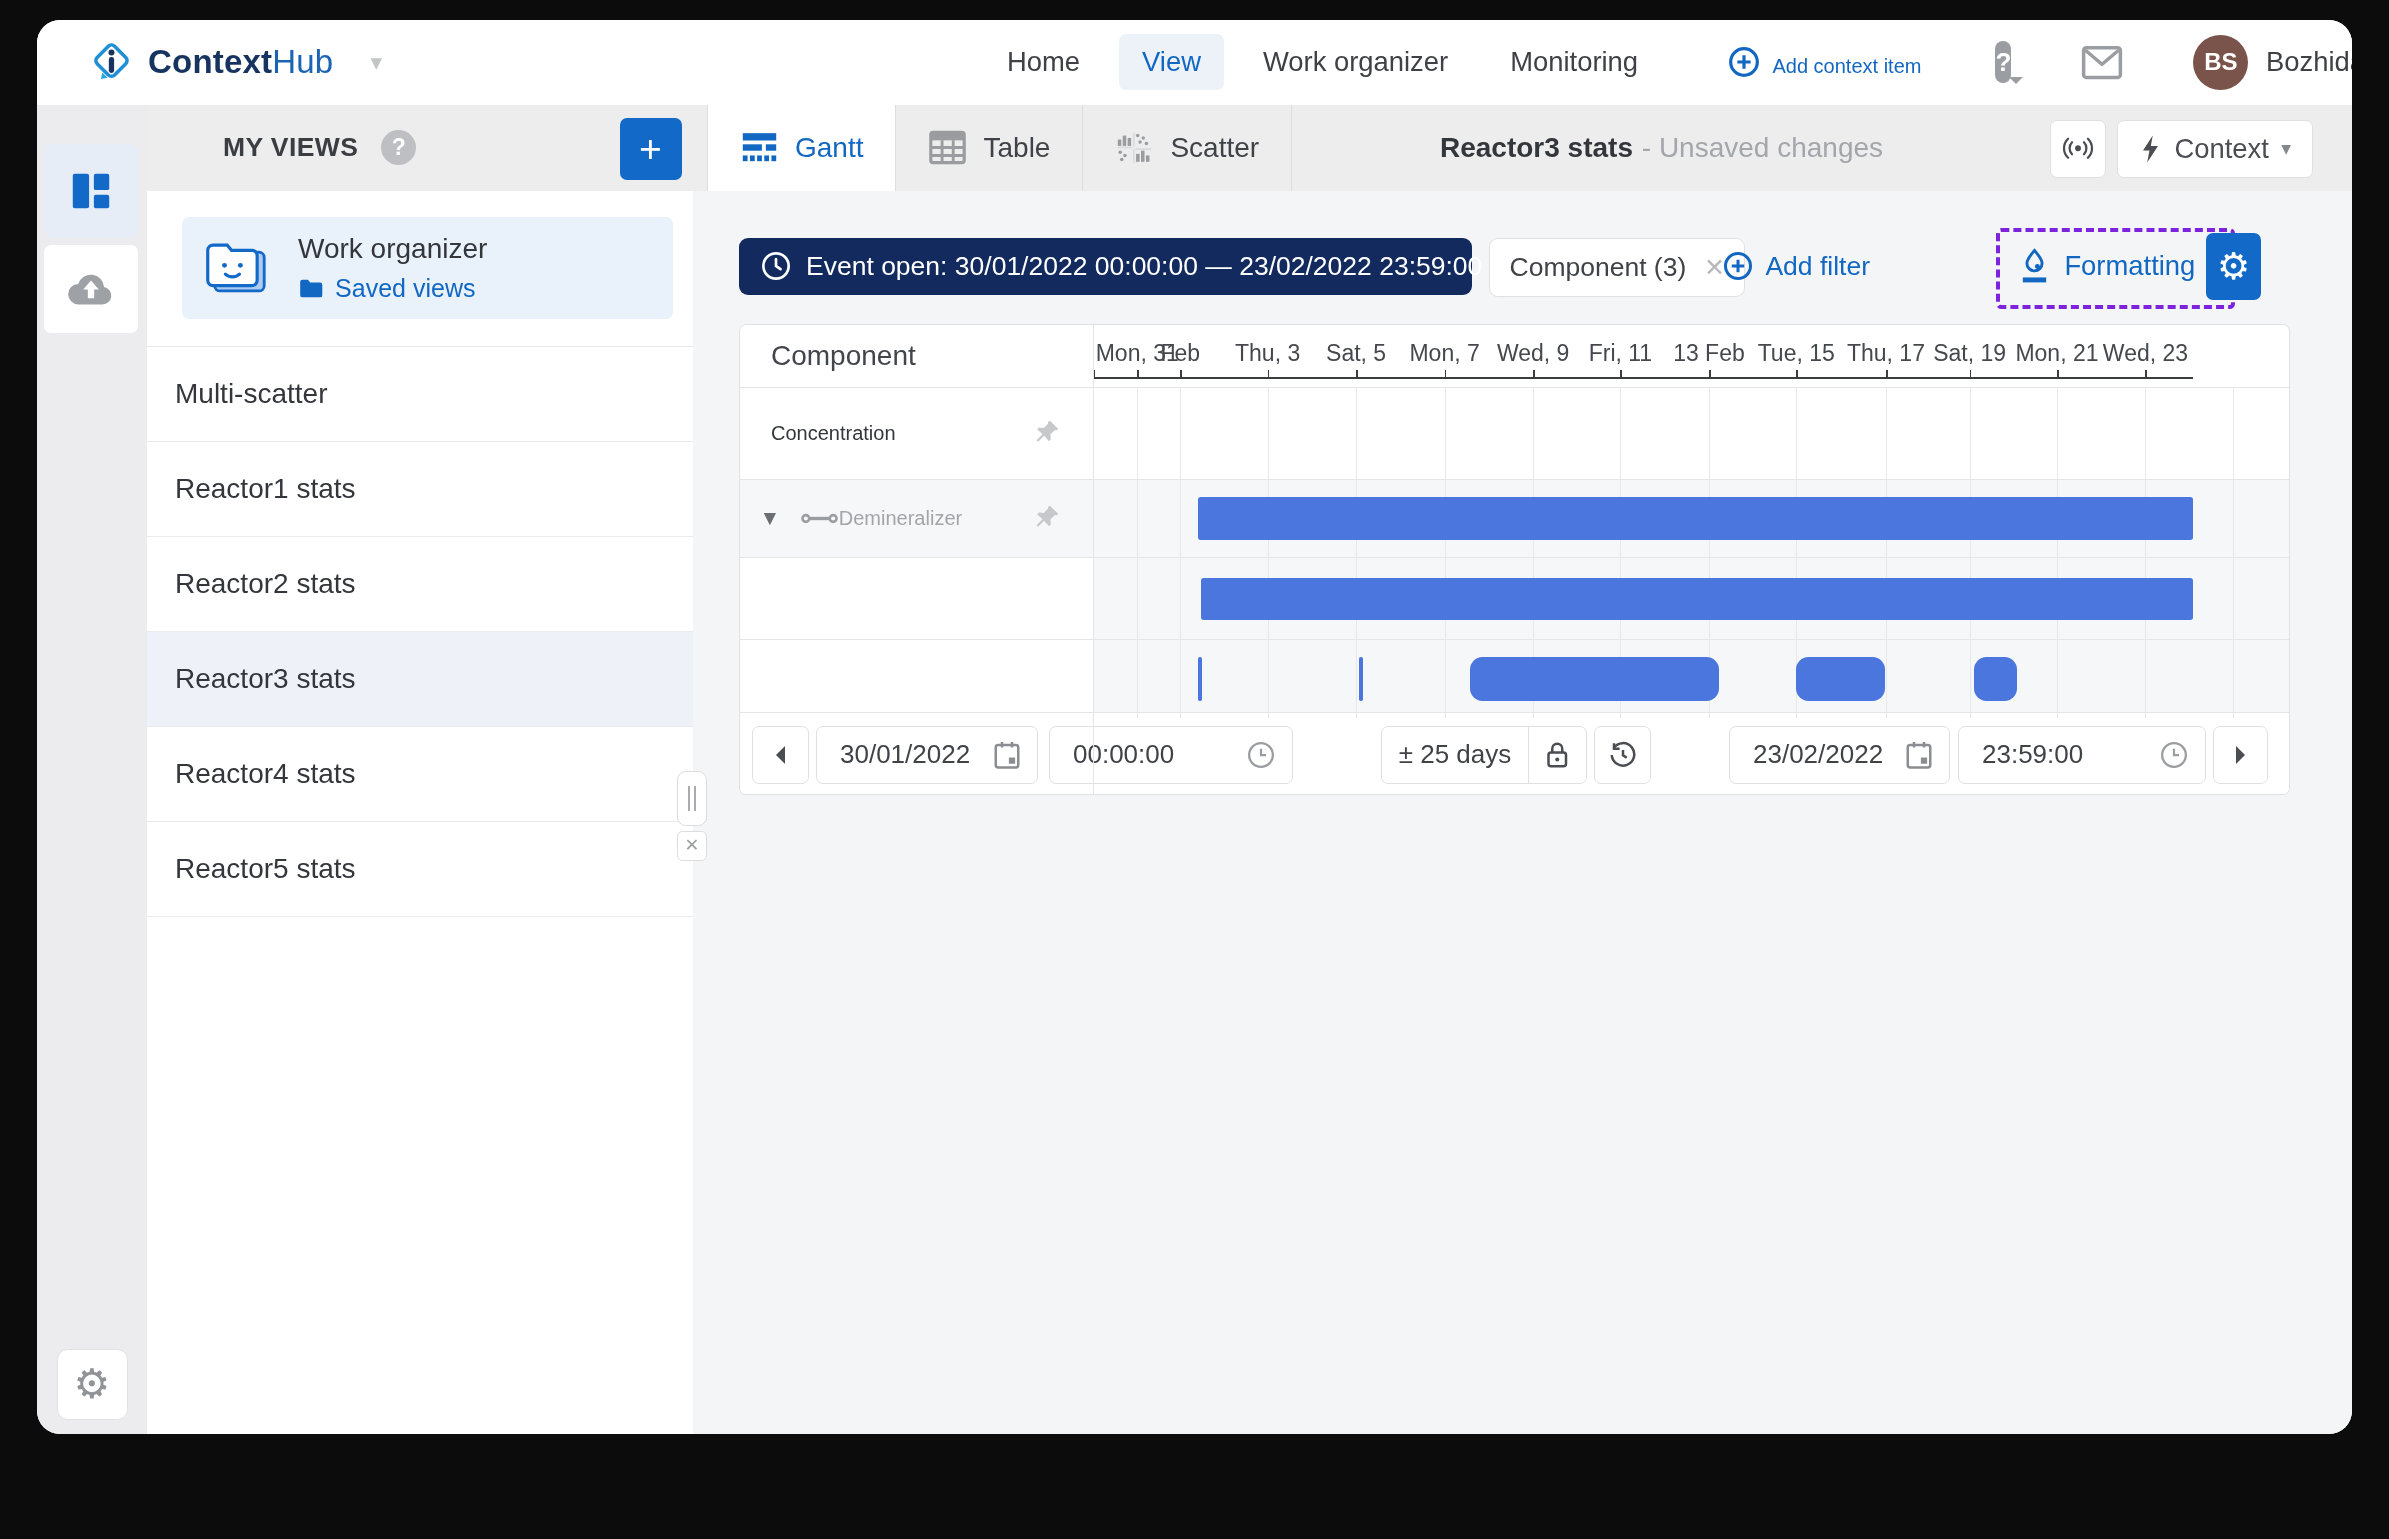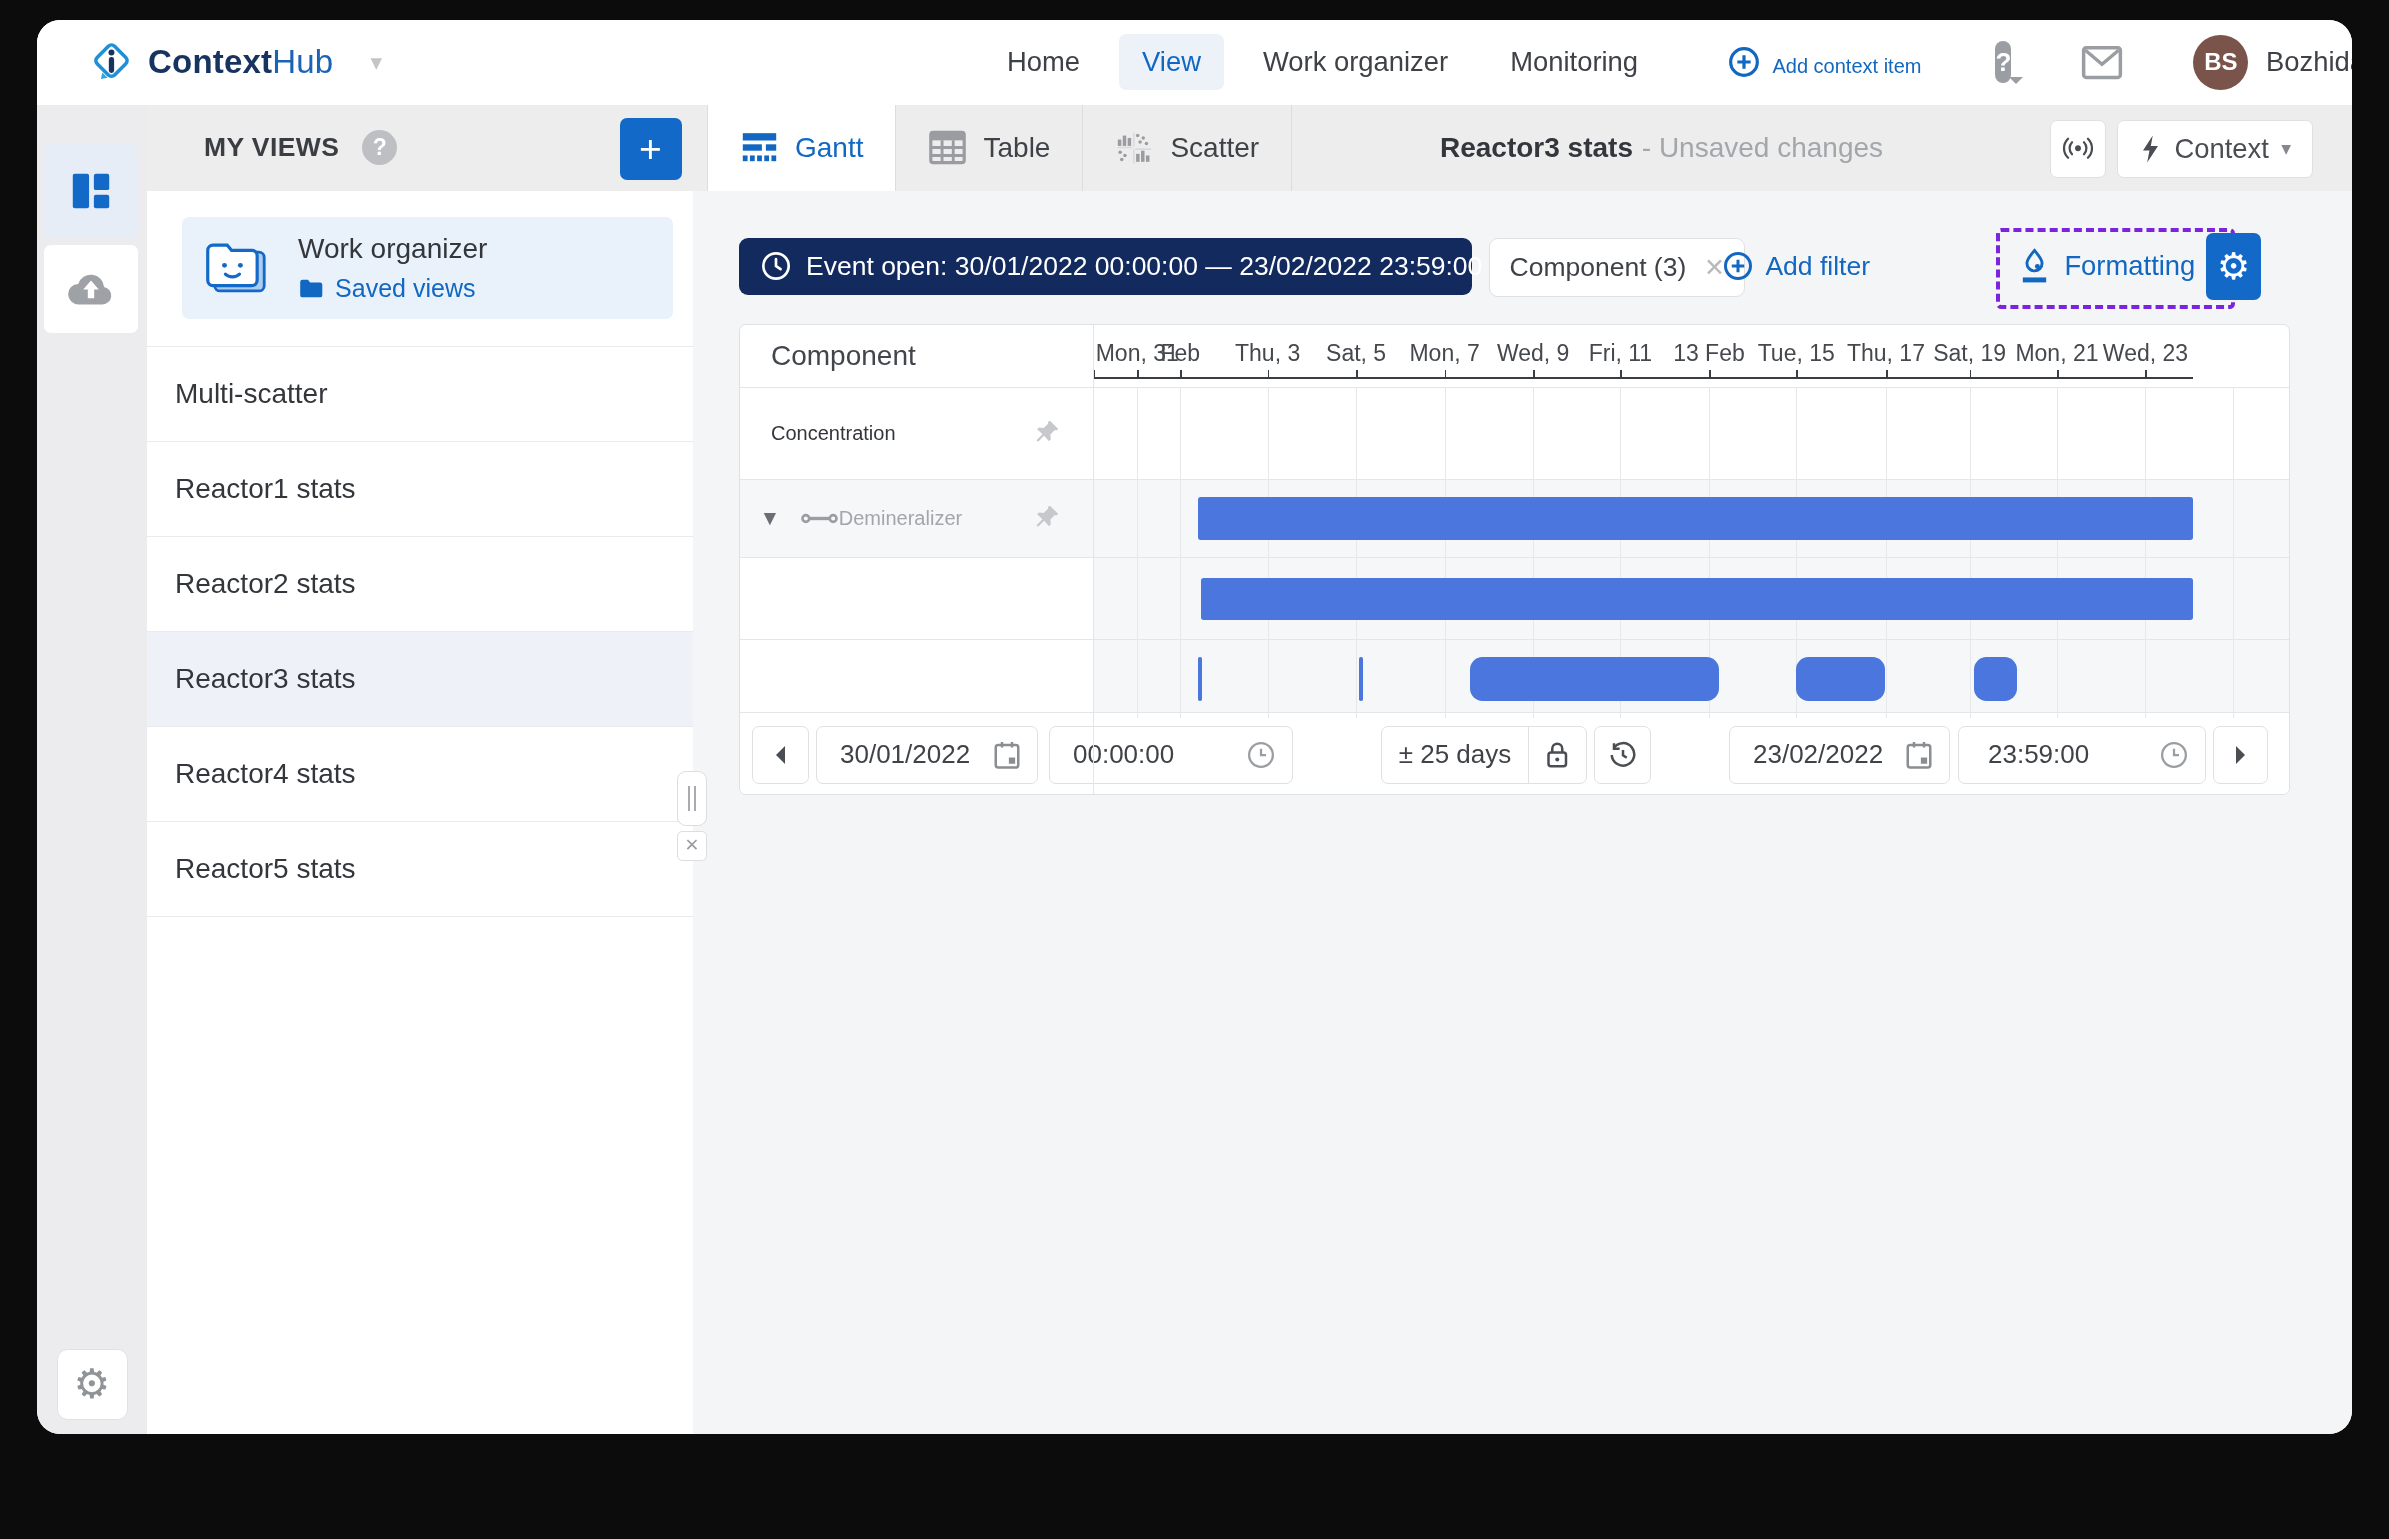--- a/index.html
+++ b/index.html
@@ -26,21 +26,21 @@
   .user-name{font-size:27.4px;color:#3e4146;}
   
   .rail{position:absolute;left:0;top:85px;bottom:0;width:110px;background:#ececee;border-right:0.9px solid #e2e3e5;}
   .rail-tile{position:absolute;left:7px;width:94px;height:94px;border-radius:7px;display:flex;align-items:center;justify-content:center;}
   .rail-tile.sel{top:39px;background:#e7edf6;}
   .rail-tile.plain{top:140px;background:#fff;height:88px;}
   .rail-gear{position:absolute;left:19.5px;bottom:14px;width:69px;height:69px;background:#fff;border:0.9px solid #e0e1e3;border-radius:10.6px;display:flex;align-items:center;justify-content:center;color:#909398;font-family:"DejaVu Sans",sans-serif;font-size:41px;}
   
   .sidebar{position:absolute;left:110px;top:85px;bottom:0;width:546px;background:#fff;border-right:0.9px solid #dfe0e2;}
   .sb-header{height:86px;background:#ededee;display:flex;align-items:center;position:relative;}
-  .sb-title{font-size:26.5px;font-weight:700;color:#3a3d42;letter-spacing:0.4px;margin-left:57px;}
+  .sb-title{font-size:26.5px;font-weight:700;color:#3a3d42;letter-spacing:0.4px;margin-left:76px;}
   .q-circle{width:35px;height:35px;border-radius:50%;background:#bdbfc3;color:#fff;font-size:23px;font-weight:700;display:flex;align-items:center;justify-content:center;margin-left:23px;}
   .add-view-btn{position:absolute;right:11.5px;top:13.3px;width:62px;height:62px;background:#1269c8;border-radius:7px;color:#fff;font-size:39px;display:flex;align-items:center;justify-content:center;}
   .wo-card{position:absolute;left:35px;top:112px;width:491px;height:102px;background:#e9f1fa;border-radius:7px;display:flex;align-items:center;}
   .wo-text{margin-left:23px;}
   .wo-title{font-size:28px;color:#33363b;}
   .wo-link{display:flex;align-items:center;gap:10.6px;color:#1167c1;font-size:25px;margin-top:9px;}
   .views-list{position:absolute;left:0;top:241px;right:0;border-top:0.9px solid #e9eaec;}
   .view-item{height:94px;border-bottom:0.9px solid #e9eaec;display:flex;align-items:center;font-size:28px;color:#33363b;padding-left:28px;cursor:pointer;}
   .view-item.selected{background:#eef2f8;}
   .drag-handle{position:absolute;right:-14px;top:666px;width:28px;height:53px;background:#fff;border:0.9px solid #dcdde0;border-radius:8.8px;z-index:5;display:flex;align-items:center;justify-content:center;gap:3.5px;}
@@ -104,21 +104,21 @@
   .rb .r-ic{margin-left:auto;margin-right:16px;display:flex;align-items:center;}
   .rb-prev{left:12.4px;width:57px;justify-content:center;}
   .rb-next{left:1473px;width:55px;justify-content:center;}
   .rb-date1{left:76px;width:222px;padding-left:23px;}
   .rb-time1{left:309px;width:244px;padding-left:23px;}
   .rb-span{left:641px;width:206px;padding:0;}
   .rb-span .span-txt{flex:1;text-align:center;}
   .rb-span .lock-seg{width:57px;height:100%;border-left:0.9px solid #dfe0e2;display:flex;align-items:center;justify-content:center;}
   .rb-hist{left:854px;width:57px;justify-content:center;}
   .rb-date2{left:989px;width:221px;padding-left:23px;}
-  .rb-time2{left:1218px;width:248px;padding-left:29px;}
+  .rb-time2{left:1218px;width:248px;padding-left:23px;}
   .tri{display:inline-block;width:0;height:0;border:9.7px solid transparent;}
   .tri.left{border-right-color:#4a4d52;border-left-width:0;}
   .tri.right{border-left-color:#4a4d52;border-right-width:0;}
   svg{display:block;}
 </style>
 </head>
 <body>
 
 <div class="window">
 

